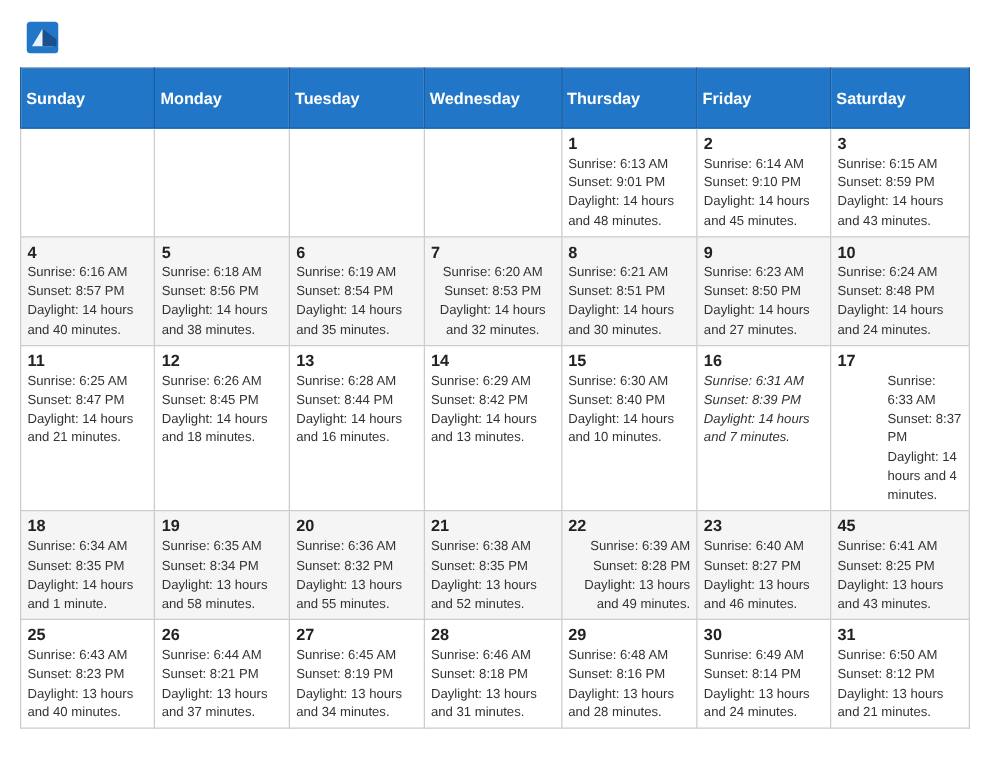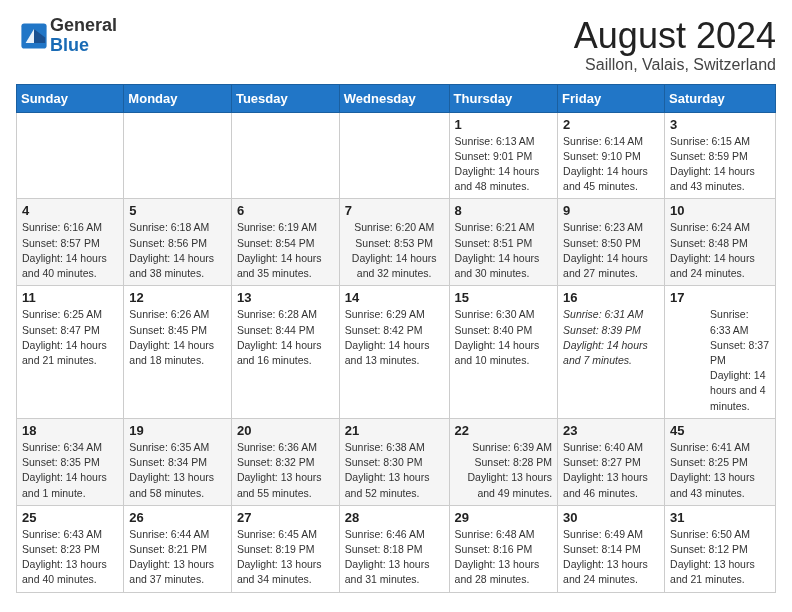--- a/index.html
+++ b/index.html
@@ -46,21 +46,21 @@
       font-weight: normal;
     }
     table {
       width: 100%;
       border-collapse: collapse;
       font-size: 11px;
     }
     thead tr th {
       background-color: #2176c7;
       color: #fff;
-      padding: 6px 4px;
+      padding: 16px 4px;
       text-align: left;
       font-size: 13px;
       font-weight: bold;
       border: 1px solid #1a5fa0;
     }
     tbody tr td {
       border: 1px solid #ccc;
       vertical-align: top;
       padding: 4px 5px;
       width: 113px;
@@ -86,28 +86,20 @@
 </head>
 <body>
 
 <div class="header-area">
   <div class="logo">
     <svg class="logo-icon" viewBox="0 0 40 40">
       <rect x="2" y="2" width="36" height="36" rx="4" fill="#2176c7"></rect>
       <polygon points="8,30 20,10 32,30" fill="white" opacity="0.9"></polygon>
       <polygon points="20,10 36,22 36,30 20,30" fill="#1a5090"></polygon>
     </svg>
-    <div class="logo-text">
-      <span class="general">General</span><br>
-      <span class="blue">Blue</span>
-    </div>
-  </div>
-  <div class="title-area">
-    <div class="calendar-title">August 2024</div>
-    <div class="calendar-subtitle">Saillon, Valais, Switzerland</div>
   </div>
 </div>
 
 <table>
   <thead>
     <tr>
       <th>Sunday</th>
       <th>Monday</th>
       <th>Tuesday</th>
       <th>Wednesday</th>
@@ -244,21 +236,21 @@
         </td>
         <td>
           <div class="day-number">20</div>
           <div class="day-info" style="white-space: pre-line;">Sunrise: 6:36 AM
 Sunset: 8:32 PM
 Daylight: 13 hours and 55 minutes.</div>
         </td>
         <td>
           <div class="day-number">21</div>
           <div class="day-info" style="white-space: pre-line;">Sunrise: 6:38 AM
-Sunset: 8:30 PM
+Sunset: 8:35 PM
 Daylight: 13 hours and 52 minutes.</div>
         </td>
         <td>
           <div class="day-number">22</div>
           <div class="day-info" style="white-space: pre-line; text-align: right;">Sunrise: 6:39 AM
 Sunset: 8:28 PM
 Daylight: 13 hours and 49 minutes.</div>
         </td>
         <td>
           <div class="day-number">23</div>

